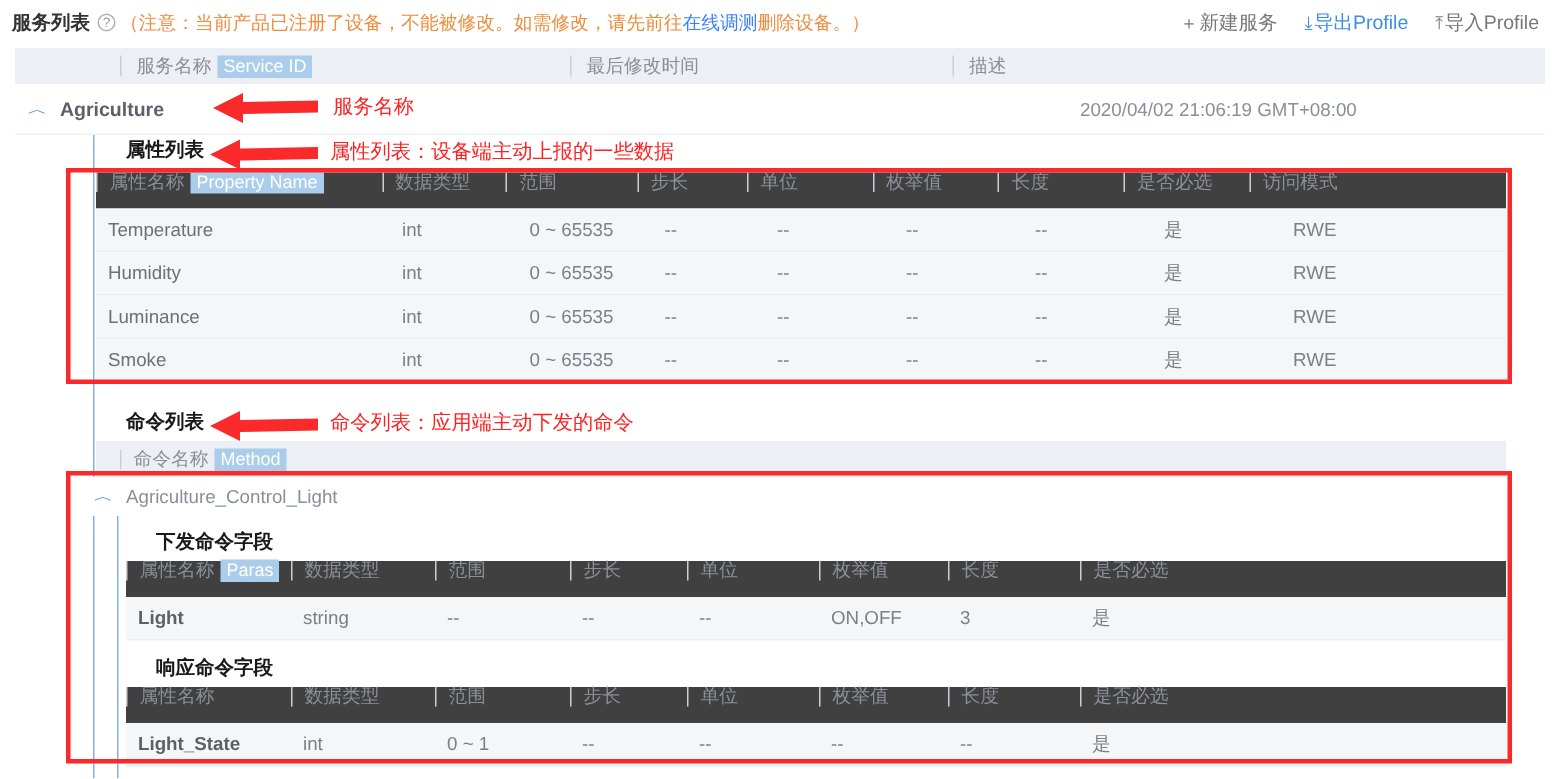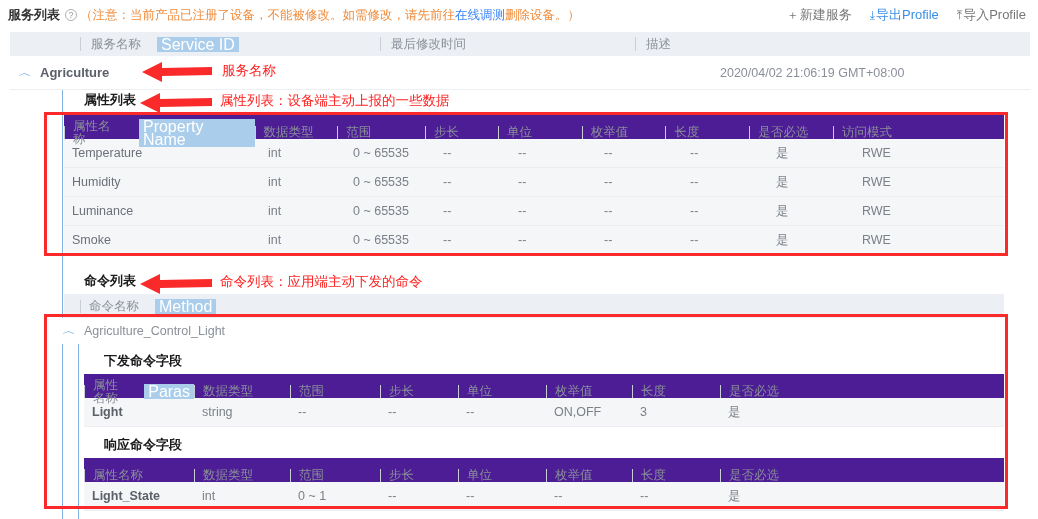--- a/index.html
+++ b/index.html
@@ -33,21 +33,21 @@
   .act.blue { color:#3a8ee6; }
   .act .gi { font-size:12px; }
 
   
   .svc-head {
     position:absolute; left:10px; top:32px; width:1020px; height:24px;
     background:#eceff3; display:flex; align-items:center;
     font-size:12.5px; color:#8a8f99;
   }
   .svc-head .col { position:relative; padding-left:10px; border-left:1px solid #c9ced6; height:14px; line-height:14px; display:flex; align-items:center;}
-  .hl { background:#a9cdeb; color:#fff; padding:1px 4px; margin-left:16px; font-size:16px; line-height:13px; }
+  .hl { background:#a9cdeb; color:#fff; padding:1px 4px; margin-left:4px; font-size:12px; line-height:13px; }
 
   .svc-row {
     position:absolute; left:10px; top:56px; width:1020px; height:34px;
     display:flex; align-items:center; border-bottom:1px solid #eceff3;
     font-size:13px; color:#6b7079;
   }
   .caret {
     width:30px; text-align:center; color:#4a90d9; font-size:13px; cursor:pointer;
     transform: scaleY(0.75);
   }
@@ -60,22 +60,22 @@
   
   .sec-title { position:absolute; font-size:13px; font-weight:bold; color:#1a1a1a; }
 
   
   .anno-text { position:absolute; font-size:13.5px; color:#ff2020; white-space:nowrap; }
   .arrow { position:absolute; }
 
   
   .tbl { position:absolute; font-size:12.5px; }
   .thead {
-    display:flex; align-items:flex-end; height:24px;
-    background:#4c1d95; color:#8a8f99;
+    display:flex; align-items:flex-start; height:24px;
+    background:#404040; color:#8a8f99;
   }
   .thead .th { border-left:1px solid #c9ced6; height:13px; line-height:13px; padding-left:8px; display:flex; align-items:center; }
   .trow {
     display:flex; align-items:center; height:29px;
     background:#f5f6f8; color:#7b8089; border-bottom:1px solid #ebedf0;
   }
   .trow .td { padding-left:8px; overflow:hidden; white-space:nowrap; }
   .trow .td.first { color:#6b7079; }
   .trow.bold .td.first { font-weight:bold; color:#5b6069; }
 

